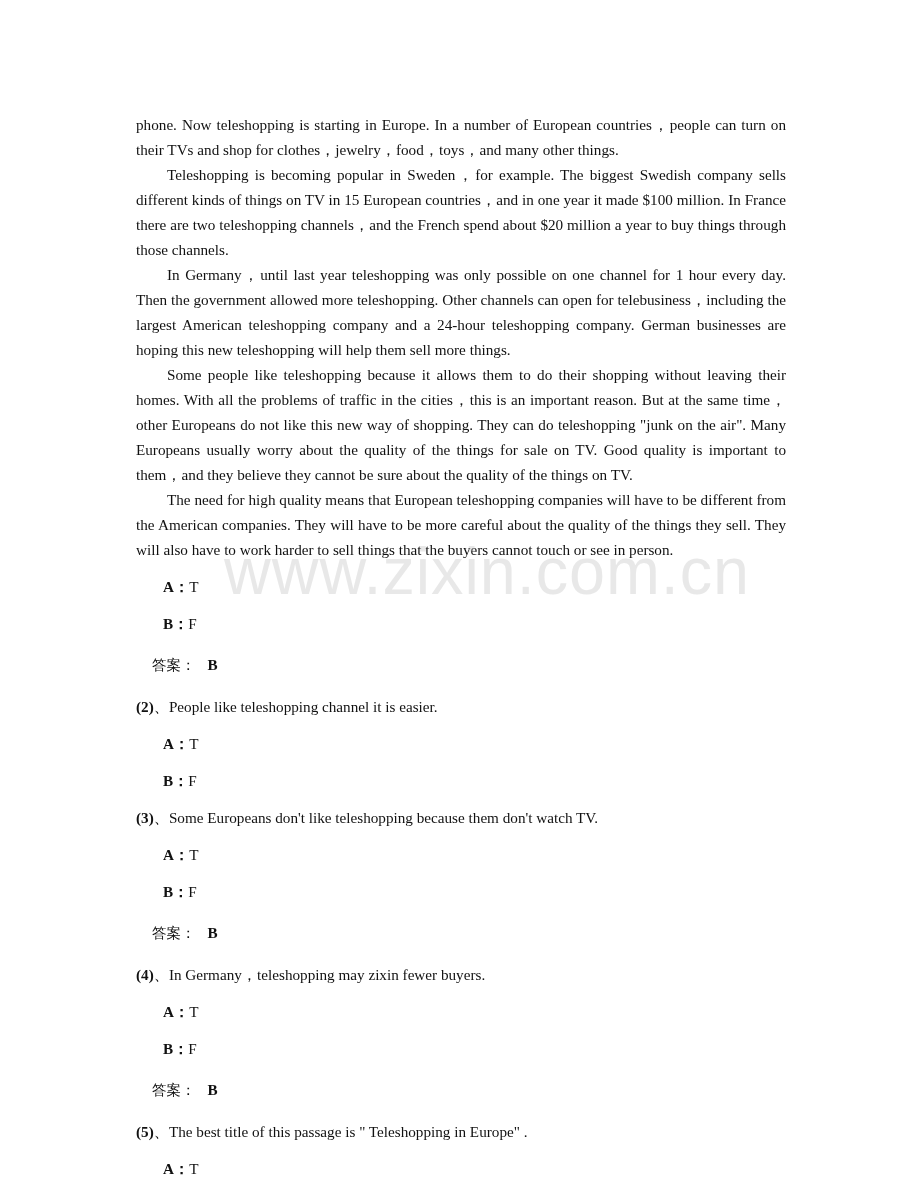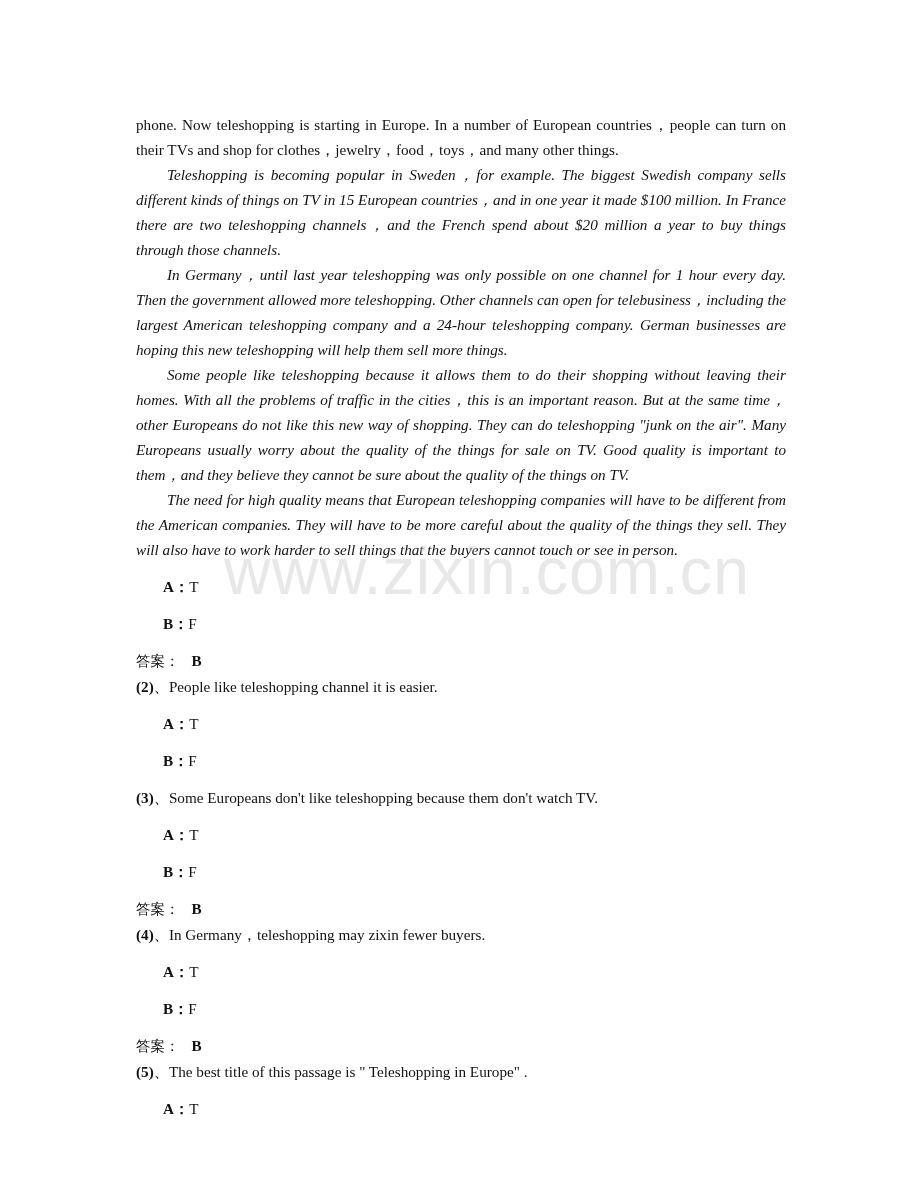--- a/index.html
+++ b/index.html
@@ -23,39 +23,38 @@
     font-size: 15.2px;
     line-height: 25px;
   }
   .para {
     margin: 0;
     text-align: justify;
     text-align-last: left;
   }
   .para.indent {
     text-indent: 31px;
-    font-style: italic;
   }
   .q-line {
     margin: 0;
     white-space: nowrap;
   }
   .q-num {
     font-weight: bold;
   }
   .opt {
     margin: 12px;
     padding-left: 15px;
     white-space: nowrap;
   }
   .opt-key {
     font-weight: bold;
   }
   .answer {
-    margin: 0;
+    margin: 16px;
     white-space: nowrap;
   }
   .answer-label {
     font-family: "DejaVu Sans", sans-serif;
     font-size: 14.5px;
   }
   .answer-val {
     font-weight: bold;
     margin-left: 12px;
   }

